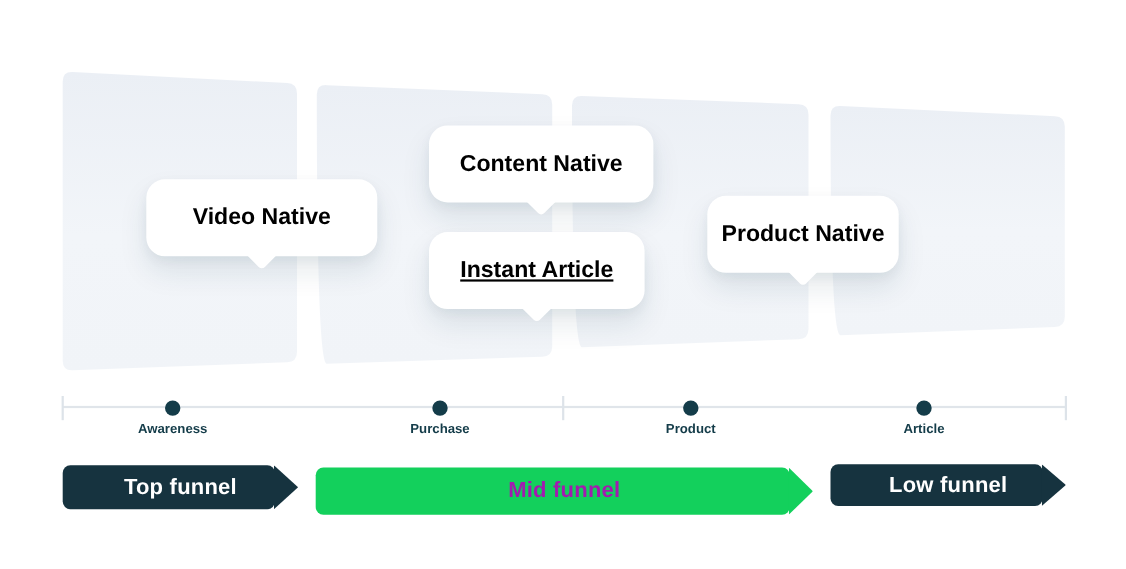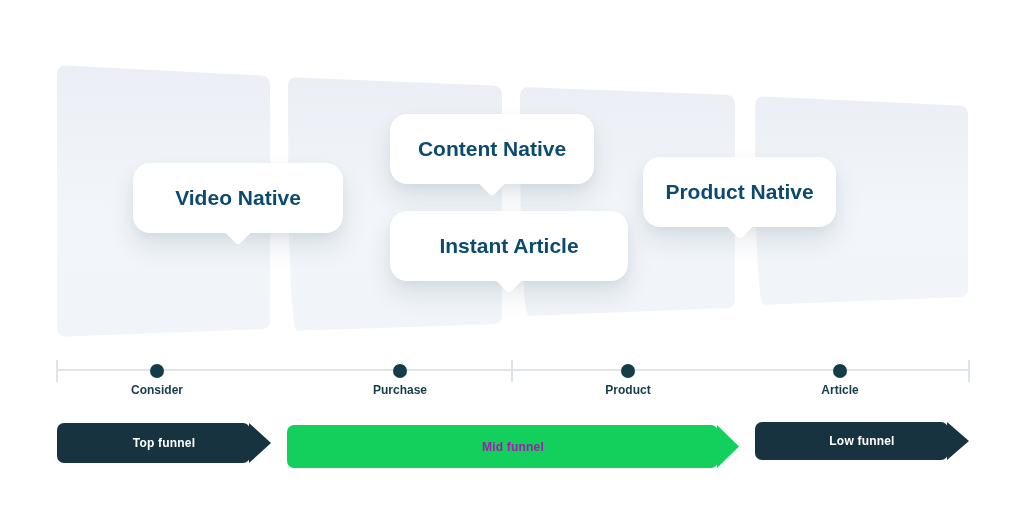--- a/index.html
+++ b/index.html
@@ -12,21 +12,21 @@
   }
   
   .bg-svg{position:absolute;left:0;top:0;width:1024px;height:517px;}
   
   .bubble{
     position:absolute;
     background:#ffffff;
     border-radius:17px;
     box-shadow:0 14px 26px rgba(23,62,80,.10), 0 4px 10px rgba(23,62,80,.05);
     display:flex;align-items:center;justify-content:center;
-    color:#0c4a6e;
+    color:#000000;
     font-size:21px;font-weight:700;
     z-index:3;
   }
   .bubble .tail{
     position:absolute;
     left:50%;bottom:-8px;
     width:22px;height:22px;
     background:#ffffff;
     border-radius:4px;
     transform:translateX(-50%) rotate(45deg);
@@ -57,21 +57,21 @@
     position:absolute;left:0;top:0;bottom:0;right:21px;
     border-radius:7px;
   }
   .banner-tip{
     position:absolute;top:0;bottom:0;right:0;width:22px;
     clip-path:polygon(0 0, 100% 50%, 0 100%);
   }
   .banner-label{
     position:absolute;left:0;top:0;right:0;bottom:0;
     display:flex;align-items:center;justify-content:center;
-    font-size:12px;font-weight:700;letter-spacing:.2px;
+    font-size:20px;font-weight:700;letter-spacing:.2px;
   }
   .banner.dark .banner-body,.banner.dark .banner-tip{background:#16333f;}
   .banner.dark .banner-label{color:#ffffff;}
   .banner.green .banner-body,.banner.green .banner-tip{background:#13d05c;}
   .banner.green .banner-label{color:#a21caf;}
 </style>
 </head>
 <body>
 
 <div class="canvas">
@@ -93,41 +93,41 @@
   <div class="bubble" style="left:133px;top:163px;width:210px;height:70px;">
     <span>Video Native</span>
     <div class="tail"></div>
   </div>
 
   <div class="bubble" style="left:390px;top:114px;width:204px;height:70px;">
     <span>Content Native</span>
     <div class="tail"></div>
   </div>
 
-  <div class="bubble" style="left:390px;top:211px;width:238px;height:70px;">
+  <div class="bubble" style="left:390px;top:211px;width:196px;height:70px;text-decoration:underline;">
     <span>Instant Article</span>
     <div class="tail"></div>
   </div>
 
-  <div class="bubble" style="left:643px;top:157px;width:193px;height:70px;">
+  <div class="bubble" style="left:643px;top:178px;width:174px;height:70px;">
     <span>Product Native</span>
     <div class="tail"></div>
   </div>
 
   <div class="timeline-line"></div>
   <div class="timeline-tick" style="left:56px;"></div>
   <div class="timeline-tick" style="left:511px;"></div>
   <div class="timeline-tick" style="left:968px;"></div>
 
   <div class="timeline-dot" style="left:150px;"></div>
   <div class="timeline-dot" style="left:393px;"></div>
   <div class="timeline-dot" style="left:621px;"></div>
   <div class="timeline-dot" style="left:833px;"></div>
 
-  <div class="stage-label" style="left:87px;">Consider</div>
+  <div class="stage-label" style="left:87px;">Awareness</div>
   <div class="stage-label" style="left:330px;">Purchase</div>
   <div class="stage-label" style="left:558px;">Product</div>
   <div class="stage-label" style="left:770px;">Article</div>
 
   <div class="banner dark" style="left:57px;top:423px;width:214px;height:40px;">
     <div class="banner-body"></div>
     <div class="banner-tip"></div>
     <span class="banner-label">Top funnel</span>
   </div>
 

